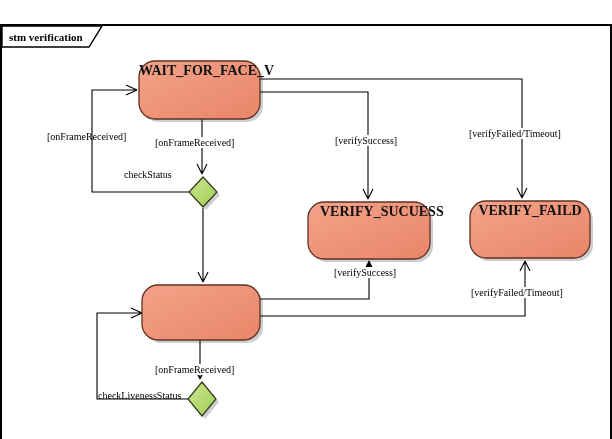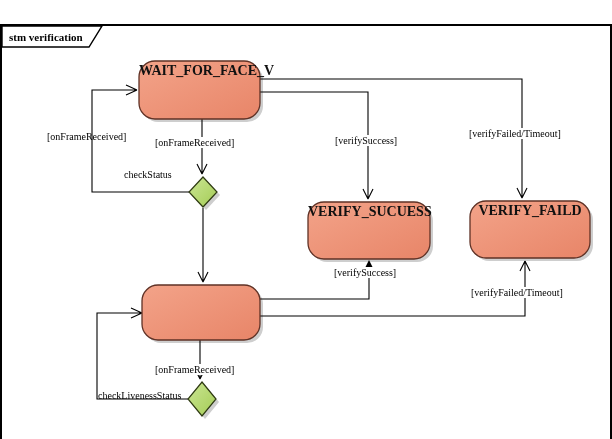--- a/index.html
+++ b/index.html
@@ -100,21 +100,21 @@
       <polygon points="201,151 215,166 201,181 187,166"></polygon>
       <polygon points="200,356 214,373 200,390 186,373"></polygon>
     </g>
 
     <polygon points="0,0 100,0 87,21 0,21" fill="#FFFFFF" stroke="#000000" stroke-width="1.4"></polygon>
   </svg>
 
   <div class="frame-title">stm verification</div>
 
   <div class="state-label" style="left:137px;top:39px;width:121px;">WAIT_FOR_FACE_V</div>
-  <div class="state-label" style="left:306px;top:180px;width:122px;">VERIFY_SUCUESS</div>
+  <div class="state-label" style="left:318px;top:180px;width:122px;">VERIFY_SUCUESS</div>
   <div class="state-label" style="left:468px;top:179px;width:120px;">VERIFY_FAILD</div>
 
   <div class="lbl" style="left:122px;top:143px;">checkStatus</div>
   <div class="lbl" style="left:96px;top:364px;">checkLivenessStatus</div>
 
   <div class="lbl" style="left:45px;top:105px;">[onFrameReceived]</div>
   <div class="lbl onwire" style="left:152px;top:111px;">[onFrameReceived]</div>
   <div class="lbl onwire" style="left:332px;top:109px;">[verifySuccess]</div>
   <div class="lbl onwire" style="left:466px;top:102px;">[verifyFailed/Timeout]</div>
   <div class="lbl onwire" style="left:152px;top:338px;">[onFrameReceived]</div>

